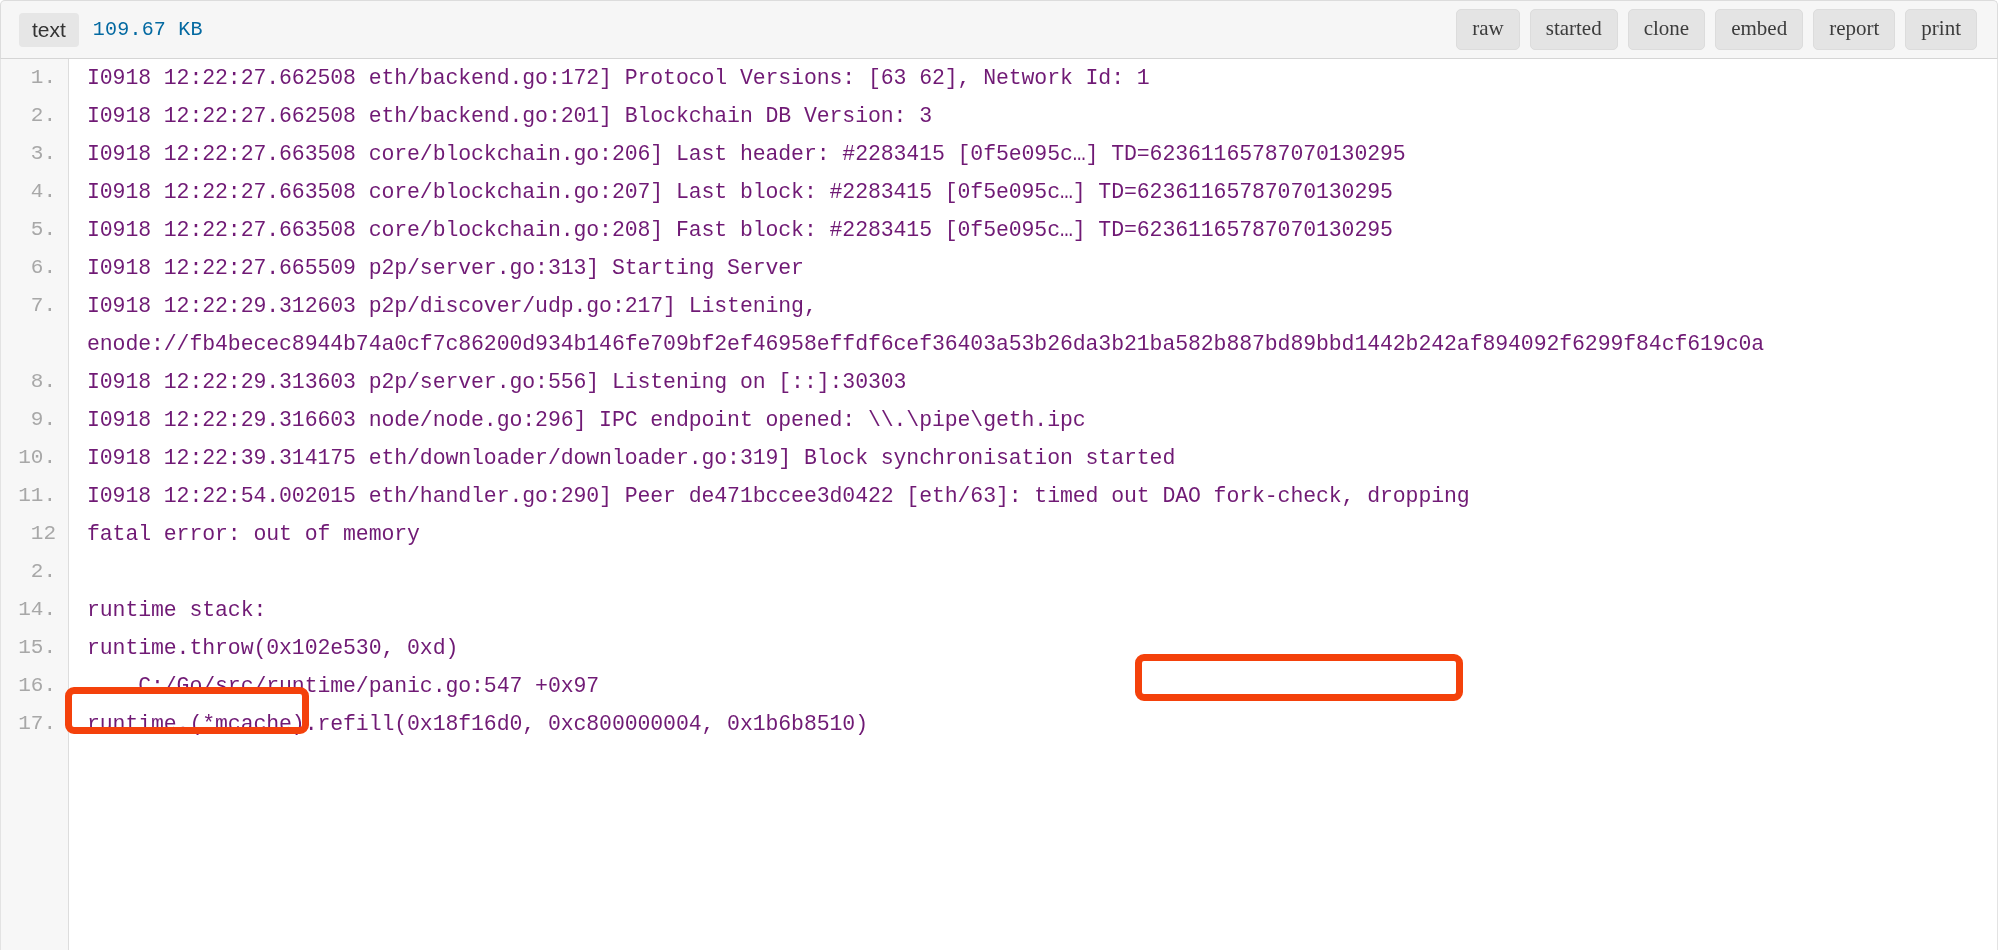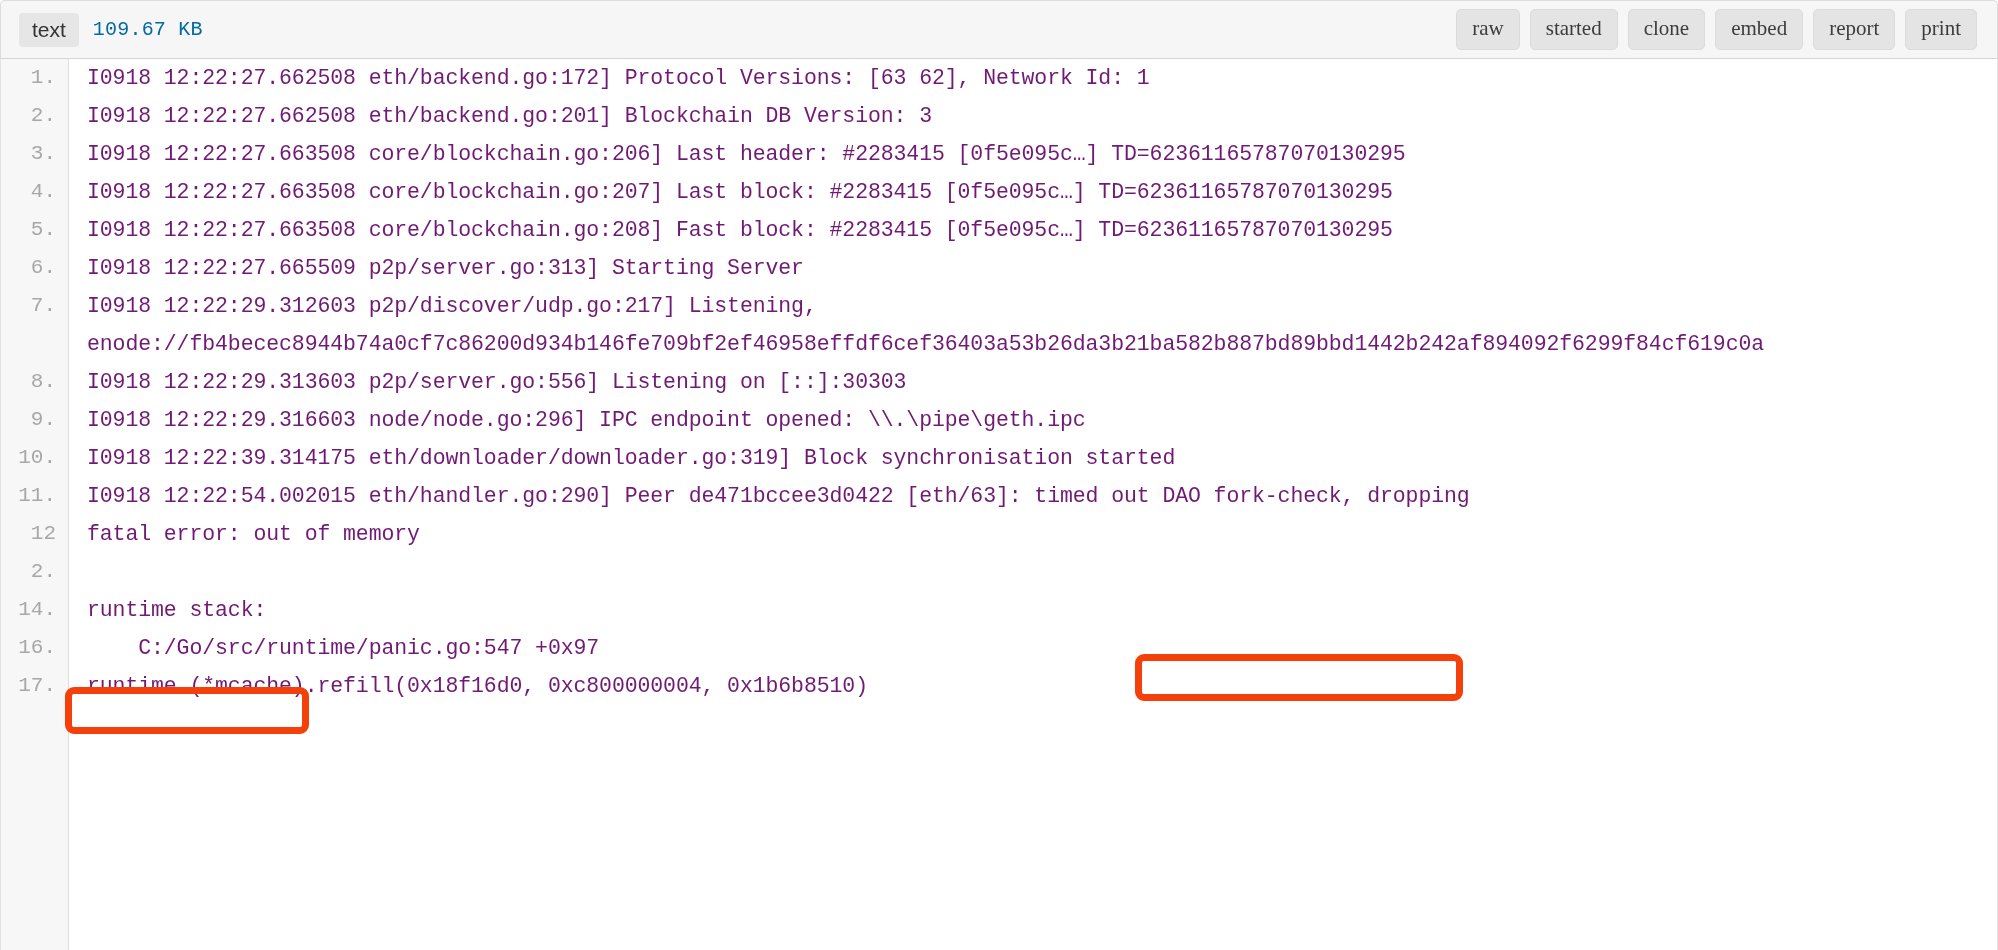--- a/index.html
+++ b/index.html
@@ -222,20 +222,24 @@
           </tr>
           <tr class="code-row">
             <td class="ln">2.</td>
             <td class="lc"></td>
           </tr>
           <tr class="code-row">
             <td class="ln">14.</td>
             <td class="lc">runtime stack:</td>
           </tr>
           <tr class="code-row">
+            <td class="ln">15.</td>
+            <td class="lc">runtime.throw(0x102e530, 0xd)</td>
+          </tr>
+          <tr class="code-row">
             <td class="ln">16.</td>
             <td class="lc">    C:/Go/src/runtime/panic.go:547 +0x97</td>
           </tr>
           <tr class="code-row">
             <td class="ln">17.</td>
             <td class="lc">runtime.(*mcache).refill(0x18f16d0, 0xc800000004, 0x1b6b8510)</td>
           </tr>
         </tbody>
     </table>
 

